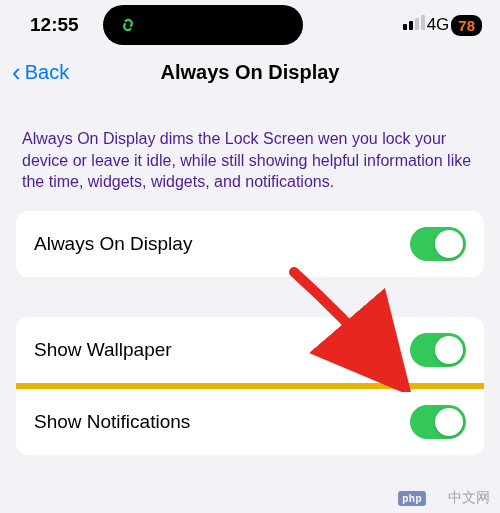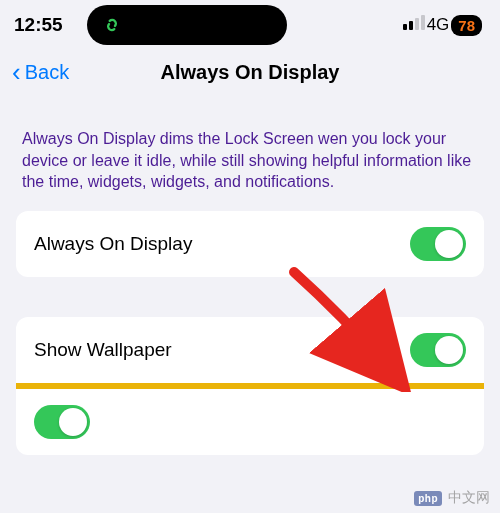--- a/index.html
+++ b/index.html
@@ -7,21 +7,21 @@
       font-family: -apple-system, BlinkMacSystemFont, "Segoe UI", Helvetica, Arial, sans-serif;
       background: #f2f2f7;
       width: 500px;
       height: 513px;
       overflow: hidden;
       position: relative;
     }
     .status-bar {
       display: flex;
       align-items: center;
-      padding: 10px 18px 8px 2px;
+      padding: 10px 18px 8px 18px;
       height: 48px;
     }
     .time {
       font-size: 19px;
       font-weight: 600;
       color: #000;
       margin-left: 12px;
     }
     .dynamic-island {
       background: #000;
@@ -147,21 +147,21 @@
       left: 274px;
       top: 252px;
       pointer-events: none;
     }
     .watermark {
       position: absolute;
       right: 10px;
       bottom: 6px;
       display: flex;
       align-items: center;
-      gap: 6px;
+      gap: 22px;
       color: #9b9b9b;
       font-size: 14px;
       opacity: .9;
     }
     .php-badge {
       background: #6e7fb3;
       color: #fff;
       font-size: 10px;
       font-weight: 700;
       padding: 2px 4px;
@@ -209,20 +209,21 @@
     <div class="toggle"></div>
   </div>
 </div>
 
 <div class="group">
   <div class="row">
     <span>Show Wallpaper</span>
     <div class="toggle"></div>
   </div>
   <div class="row">
+    <span>Show Notifications</span>
     <div class="toggle"></div>
   </div>
 </div>
 
 <svg class="arrow" viewBox="0 0 140 140">
   <defs>
     <marker id="ah" markerWidth="10" markerHeight="10" refX="6" refY="5" orient="auto">
       <path d="M0,0 L10,5 L0,10 Z" fill="#e6261f"></path>
     </marker>
   </defs>

